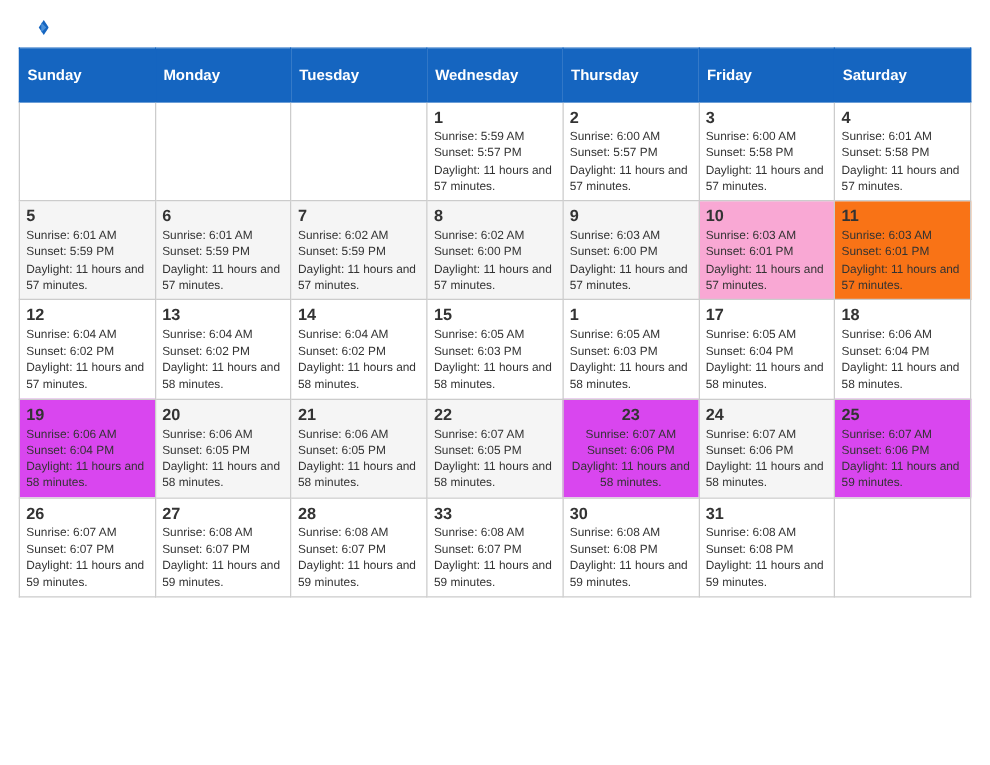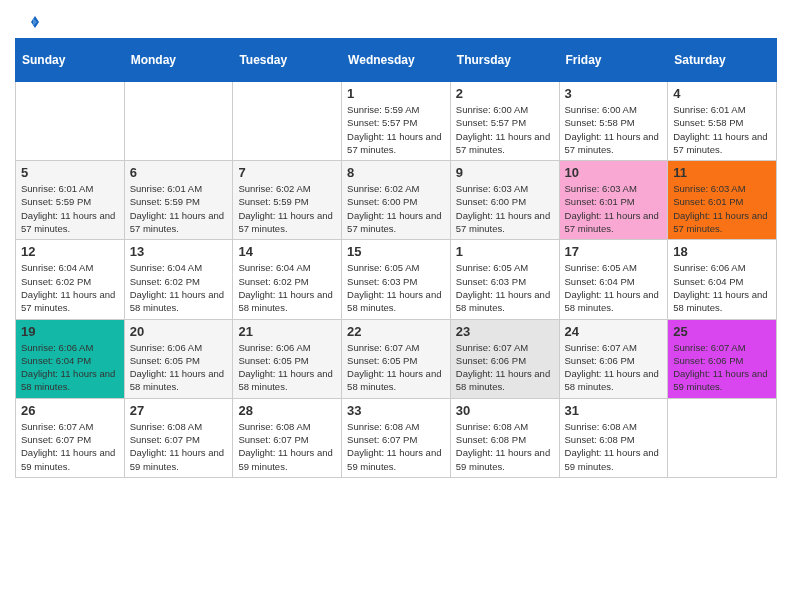--- a/index.html
+++ b/index.html
@@ -198,37 +198,37 @@
         <td>
           <span class="day-number">17</span>
           <div class="day-info">Sunrise: 6:05 AM<br>Sunset: 6:04 PM<br>Daylight: 11 hours and 58 minutes.</div>
         </td>
         <td>
           <span class="day-number">18</span>
           <div class="day-info">Sunrise: 6:06 AM<br>Sunset: 6:04 PM<br>Daylight: 11 hours and 58 minutes.</div>
         </td>
       </tr>
       <tr>
-        <td style="background: #14b8a6;">
+        <td style="background: #d946ef;">
           <span class="day-number">19</span>
           <div class="day-info">Sunrise: 6:06 AM<br>Sunset: 6:04 PM<br>Daylight: 11 hours and 58 minutes.</div>
         </td>
         <td style="background: rgb(245, 245, 245);">
           <span class="day-number">20</span>
           <div class="day-info">Sunrise: 6:06 AM<br>Sunset: 6:05 PM<br>Daylight: 11 hours and 58 minutes.</div>
         </td>
         <td style="background: rgb(245, 245, 245);">
           <span class="day-number">21</span>
           <div class="day-info">Sunrise: 6:06 AM<br>Sunset: 6:05 PM<br>Daylight: 11 hours and 58 minutes.</div>
         </td>
         <td style="background: rgb(245, 245, 245);">
           <span class="day-number">22</span>
           <div class="day-info">Sunrise: 6:07 AM<br>Sunset: 6:05 PM<br>Daylight: 11 hours and 58 minutes.</div>
         </td>
-        <td style="background: #e5e5e5;">
+        <td style="background: #d946ef; text-align: center;">
           <span class="day-number">23</span>
           <div class="day-info">Sunrise: 6:07 AM<br>Sunset: 6:06 PM<br>Daylight: 11 hours and 58 minutes.</div>
         </td>
         <td style="background: rgb(245, 245, 245);">
           <span class="day-number">24</span>
           <div class="day-info">Sunrise: 6:07 AM<br>Sunset: 6:06 PM<br>Daylight: 11 hours and 58 minutes.</div>
         </td>
         <td style="background: #d946ef;">
           <span class="day-number">25</span>
           <div class="day-info">Sunrise: 6:07 AM<br>Sunset: 6:06 PM<br>Daylight: 11 hours and 59 minutes.</div>

